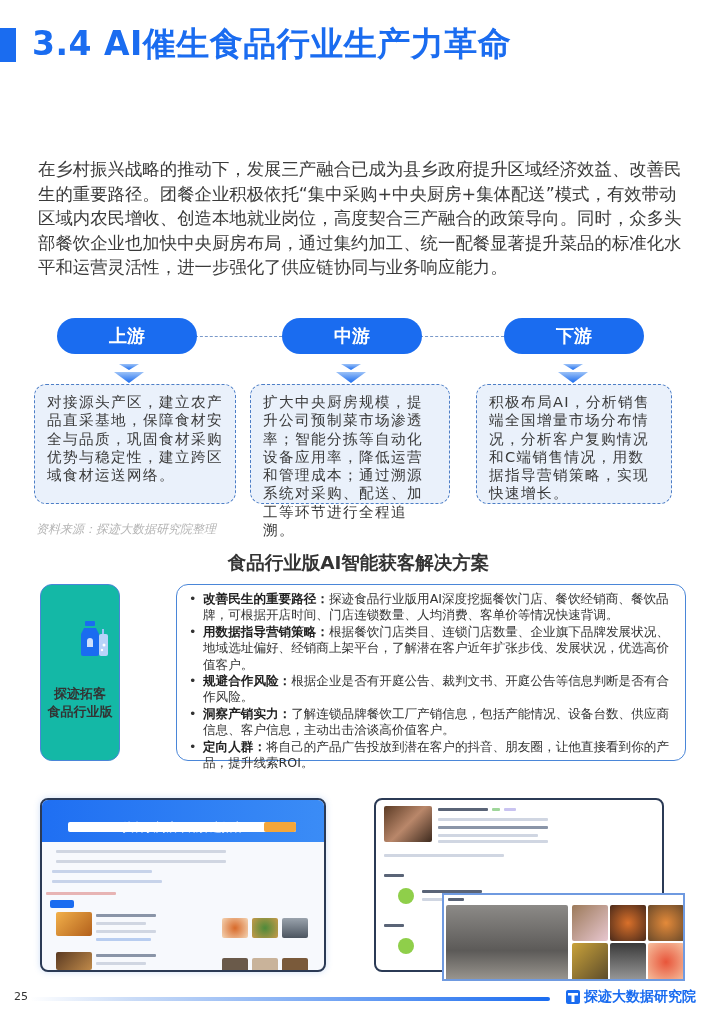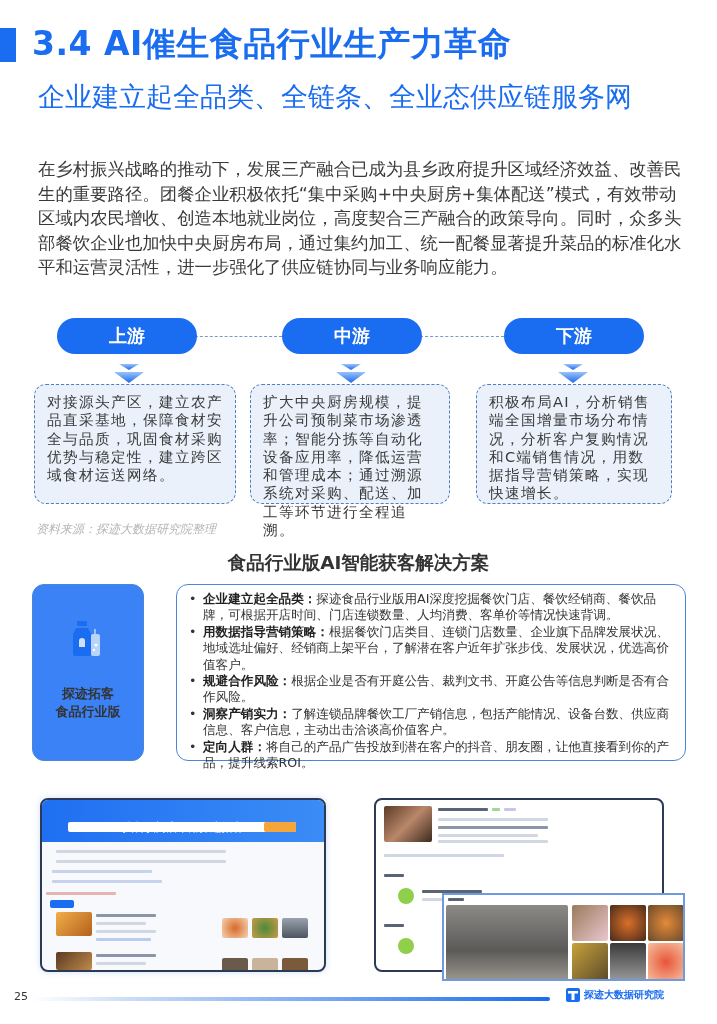--- a/index.html
+++ b/index.html
@@ -13,21 +13,21 @@
 
   .pill { position: absolute; top: 318px; width: 140px; height: 36px; border-radius: 18px; background: #1a6cf0; color: #fff; font-size: 18px; font-weight: bold; display: flex; align-items: center; justify-content: center; }
   .connector { position: absolute; top: 336px; height: 0; border-top: 1.5px dashed #7a99c9; }
   .chevron { position: absolute; top: 364px; width: 34px; height: 20px; }
   .stage-box { position: absolute; top: 384px; height: 120px; border: 1.5px dashed #4d7ec6; border-radius: 12px; background: #eaf1fb; padding: 8px 12px; font-size: 14.6px; line-height: 18.3px; color: #3a3a3a; letter-spacing: 1.4px; }
 
   .source { position: absolute; left: 36px; top: 521px; font-size: 12px; color: #b5b5b5; font-style: italic; }
 
   .section-title { position: absolute; left: 0; width: 717px; top: 550px; text-align: center; font-size: 18.5px; font-weight: bold; color: #333; }
 
-  .product-card { position: absolute; left: 32px; top: 584px; width: 112px; height: 177px; border: 1.5px solid #4a86d8; border-radius: 12px; background: #3b82f6; }
+  .product-card { position: absolute; left: 40px; top: 584px; width: 80px; height: 177px; border: 1.5px solid #4a86d8; border-radius: 12px; background: #14b8a6; }
   .product-icon { position: absolute; left: 36px; top: 36px; width: 36px; height: 36px; }
   .product-name { position: absolute; left: 0; top: 100px; width: 100%; text-align: center; font-size: 13px; font-weight: bold; line-height: 18px; color: #333; }
 
   .features-box { position: absolute; left: 176px; top: 584px; width: 510px; height: 177px; border: 1.5px solid #4a86d8; border-radius: 12px; background: #fff; padding: 6px 10px 6px 10px; }
   .feature { position: relative; padding-left: 16px; font-size: 12.6px; line-height: 16.4px; color: #333; }
   .feature::before { content: "•"; position: absolute; left: 2px; top: 0; color: #333; }
   .feature b { font-weight: bold; color: #222; }
 
   .shot { position: absolute; overflow: hidden; }
   .shot1 { left: 40px; top: 798px; width: 286px; height: 174px; border-radius: 8px; border: 2px solid #2b3a55; background: #f7f9fd; box-shadow: 0 0 6px rgba(70,130,220,0.25); }
@@ -38,29 +38,28 @@
   .shot1 .tabbtn { position: absolute; left: 8px; top: 100px; width: 24px; height: 8px; background: #1a6cf0; border-radius: 2px; }
   .thumb { position: absolute; border-radius: 2px; }
 
   .shot2 { left: 374px; top: 798px; width: 290px; height: 174px; border-radius: 8px; border: 2px solid #2b3a55; background: #ffffff; }
   .shot2-overlay { position: absolute; left: 442px; top: 893px; width: 243px; height: 88px; border: 2px solid #6f9ae0; background: #fff; }
 
   .footer-num { position: absolute; left: 14px; top: 990px; font-size: 11px; color: #333; }
   .footer-line { position: absolute; left: 30px; top: 997px; width: 520px; height: 4px; background: linear-gradient(90deg, rgba(255,255,255,0), #c9dbf7 20%, #1a6cf0); border-radius: 2px; }
   .footer-logo { position: absolute; left: 566px; top: 988px; display: flex; align-items: center; gap: 4px; }
   .footer-logo .mark { width: 14px; height: 14px; }
-  .footer-logo .txt { font-size: 10px; font-weight: bold; color: #1a6cf0; }
+  .footer-logo .txt { font-size: 14px; font-weight: bold; color: #1a6cf0; }
 </style>
 </head>
 <body>
 
 <div class="title-bar"></div>
 <h1 class="page-title">3.4 AI催生食品行业生产力革命</h1>
 <div class="subtitle">
-  <div>企业建立起全品类、全链条、全业态供应链服务网</div>
 </div>
 <p class="body-text">在乡村振兴战略的推动下，发展三产融合已成为县乡政府提升区域经济效益、改善民生的重要路径。团餐企业积极依托“集中采购+中央厨房+集体配送”模式，有效带动区域内农民增收、创造本地就业岗位，高度契合三产融合的政策导向。同时，众多头部餐饮企业也加快中央厨房布局，通过集约加工、统一配餐显著提升菜品的标准化水平和运营灵活性，进一步强化了供应链协同与业务响应能力。</p>
 
 <div class="connector" style="left:190px; width:92px;"></div>
 <div class="connector" style="left:420px; width:84px;"></div>
 
 <div class="pill" style="left:57px;">上游</div>
 <div class="pill" style="left:282px;">中游</div>
 <div class="pill" style="left:504px;">下游</div>
 
@@ -101,21 +100,21 @@
     <circle cx="27" cy="24" r="1.5" fill="#fff"></circle>
     <circle cx="25" cy="29" r="1.2" fill="#fff"></circle>
   </svg>
   <div class="product-name">
     <div>探迹拓客</div>
     <div>食品行业版</div>
   </div>
 </div>
 
 <div class="features-box">
-  <div class="feature"><b>企业建立起全品类：</b><span>探迹食品行业版用AI深度挖掘餐饮门店、餐饮经销商、餐饮品牌，可根据开店时间、门店连锁数量、人均消费、客单价等情况快速背调。</span></div>
+  <div class="feature"><b>改善民生的重要路径：</b><span>探迹食品行业版用AI深度挖掘餐饮门店、餐饮经销商、餐饮品牌，可根据开店时间、门店连锁数量、人均消费、客单价等情况快速背调。</span></div>
   <div class="feature"><b>用数据指导营销策略：</b><span>根据餐饮门店类目、连锁门店数量、企业旗下品牌发展状况、地域选址偏好、经销商上架平台，了解潜在客户近年扩张步伐、发展状况，优选高价值客户。</span></div>
   <div class="feature"><b>规避合作风险：</b><span>根据企业是否有开庭公告、裁判文书、开庭公告等信息判断是否有合作风险。</span></div>
   <div class="feature"><b>洞察产销实力：</b><span>了解连锁品牌餐饮工厂产销信息，包括产能情况、设备台数、供应商信息、客户信息，主动出击洽谈高价值客户。</span></div>
   <div class="feature"><b>定向人群：</b><span>将自己的产品广告投放到潜在客户的抖音、朋友圈，让他直接看到你的产品，提升线索ROI。</span></div>
 </div>
 
 <div class="shot shot1">
   <div class="banner">找餐饮门店，用探迹拓客</div>
   <div class="sbar"></div>
   <div class="sbtn"></div>

